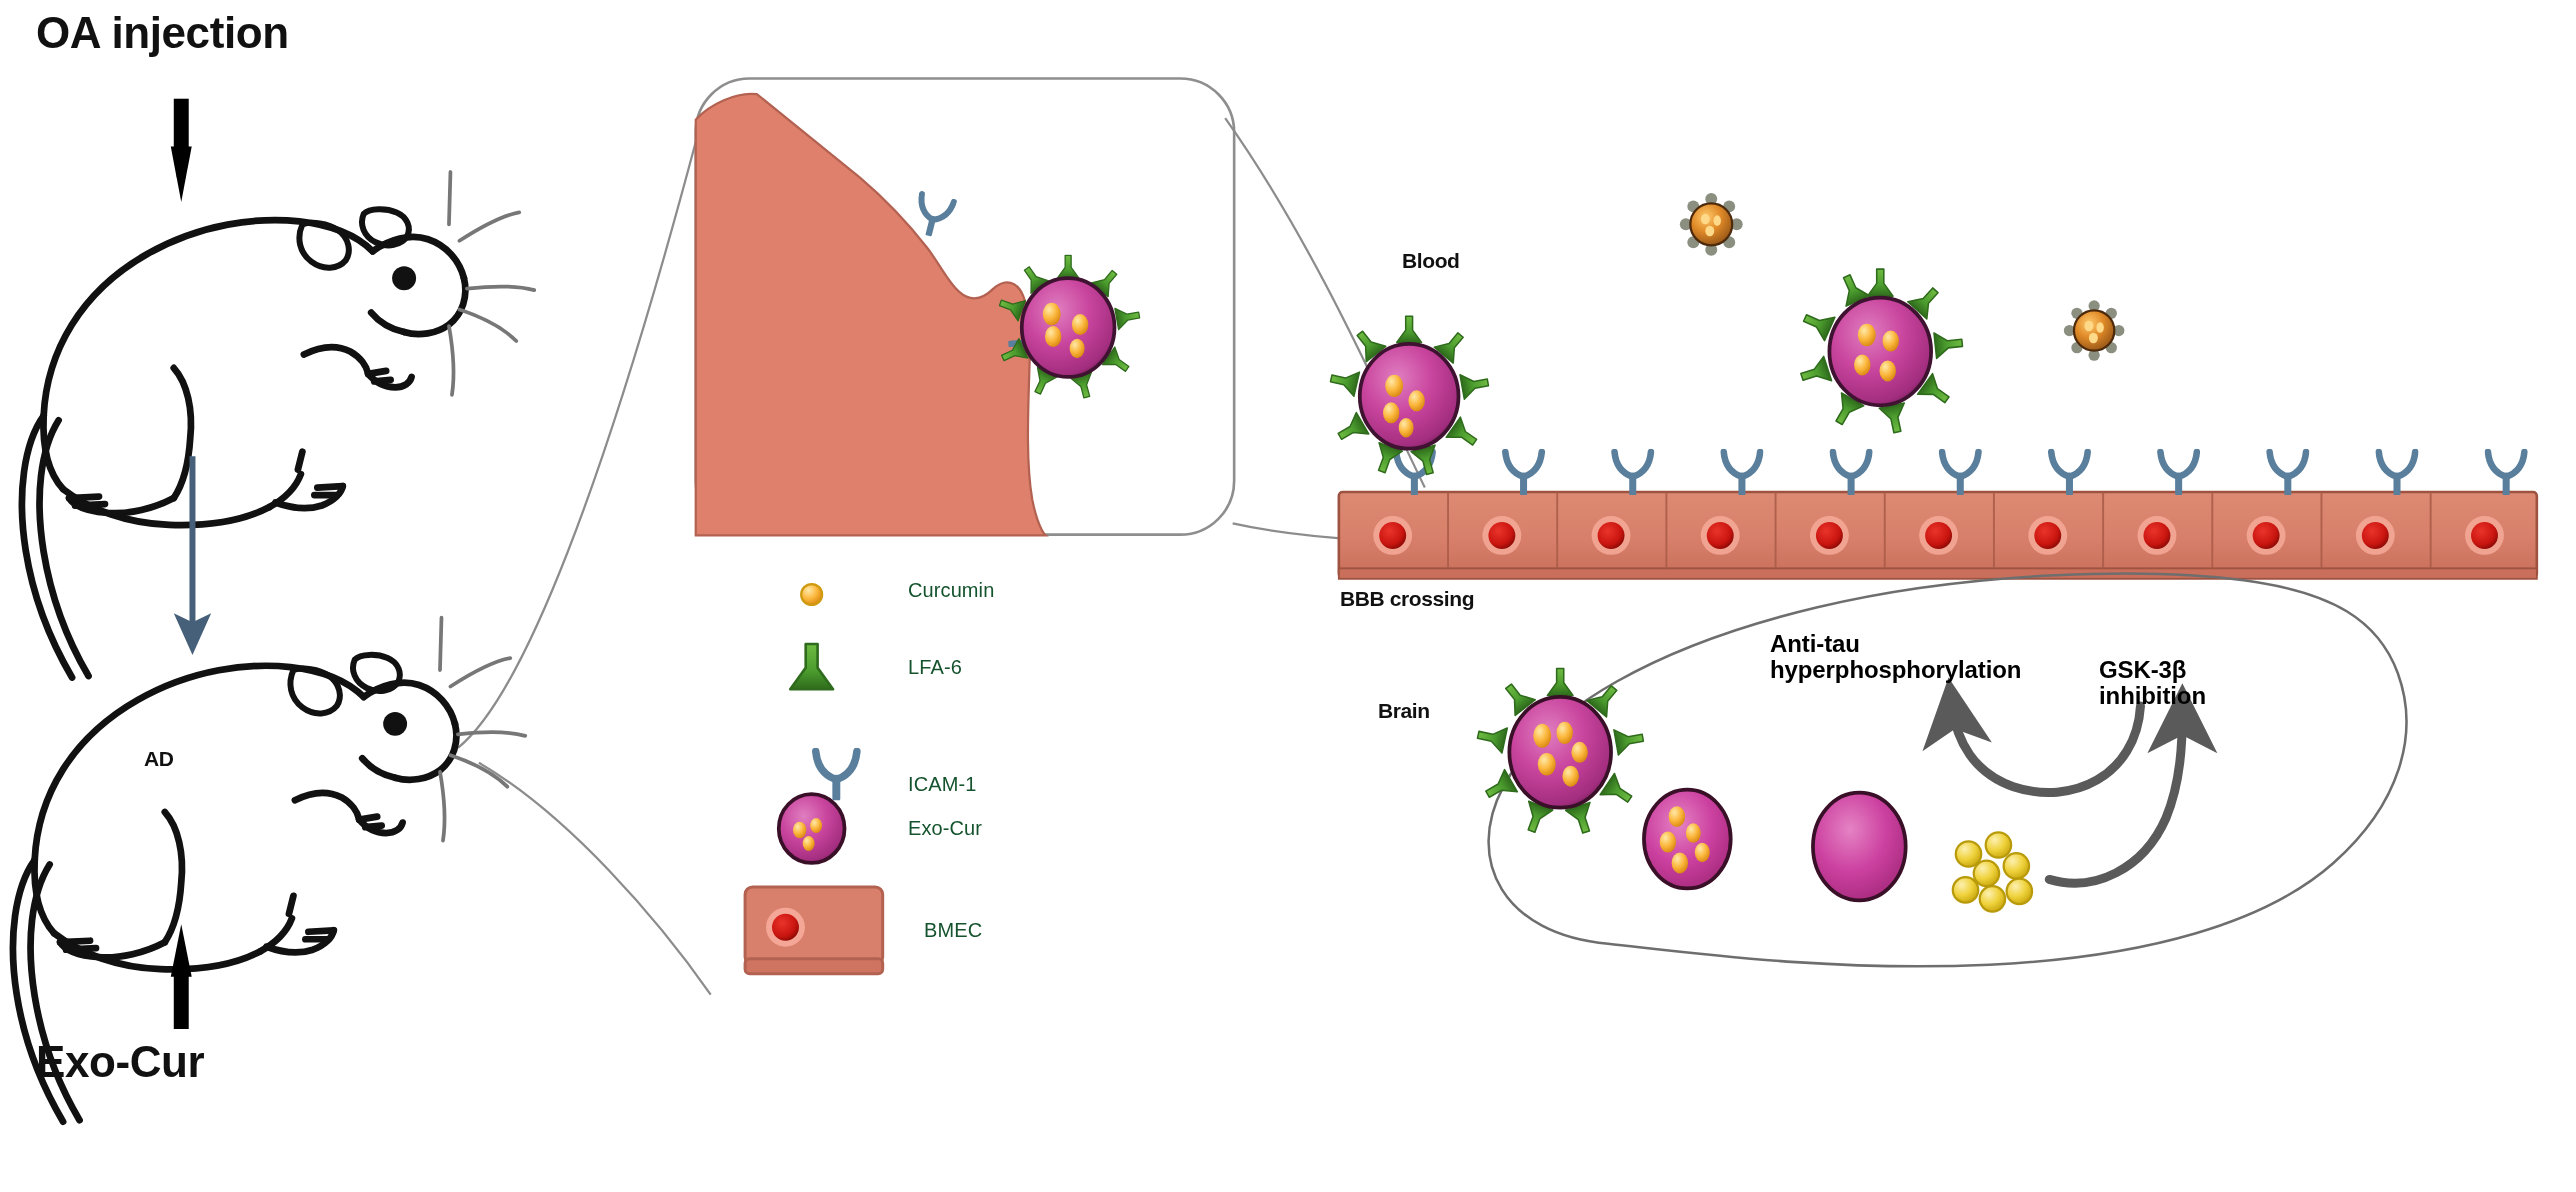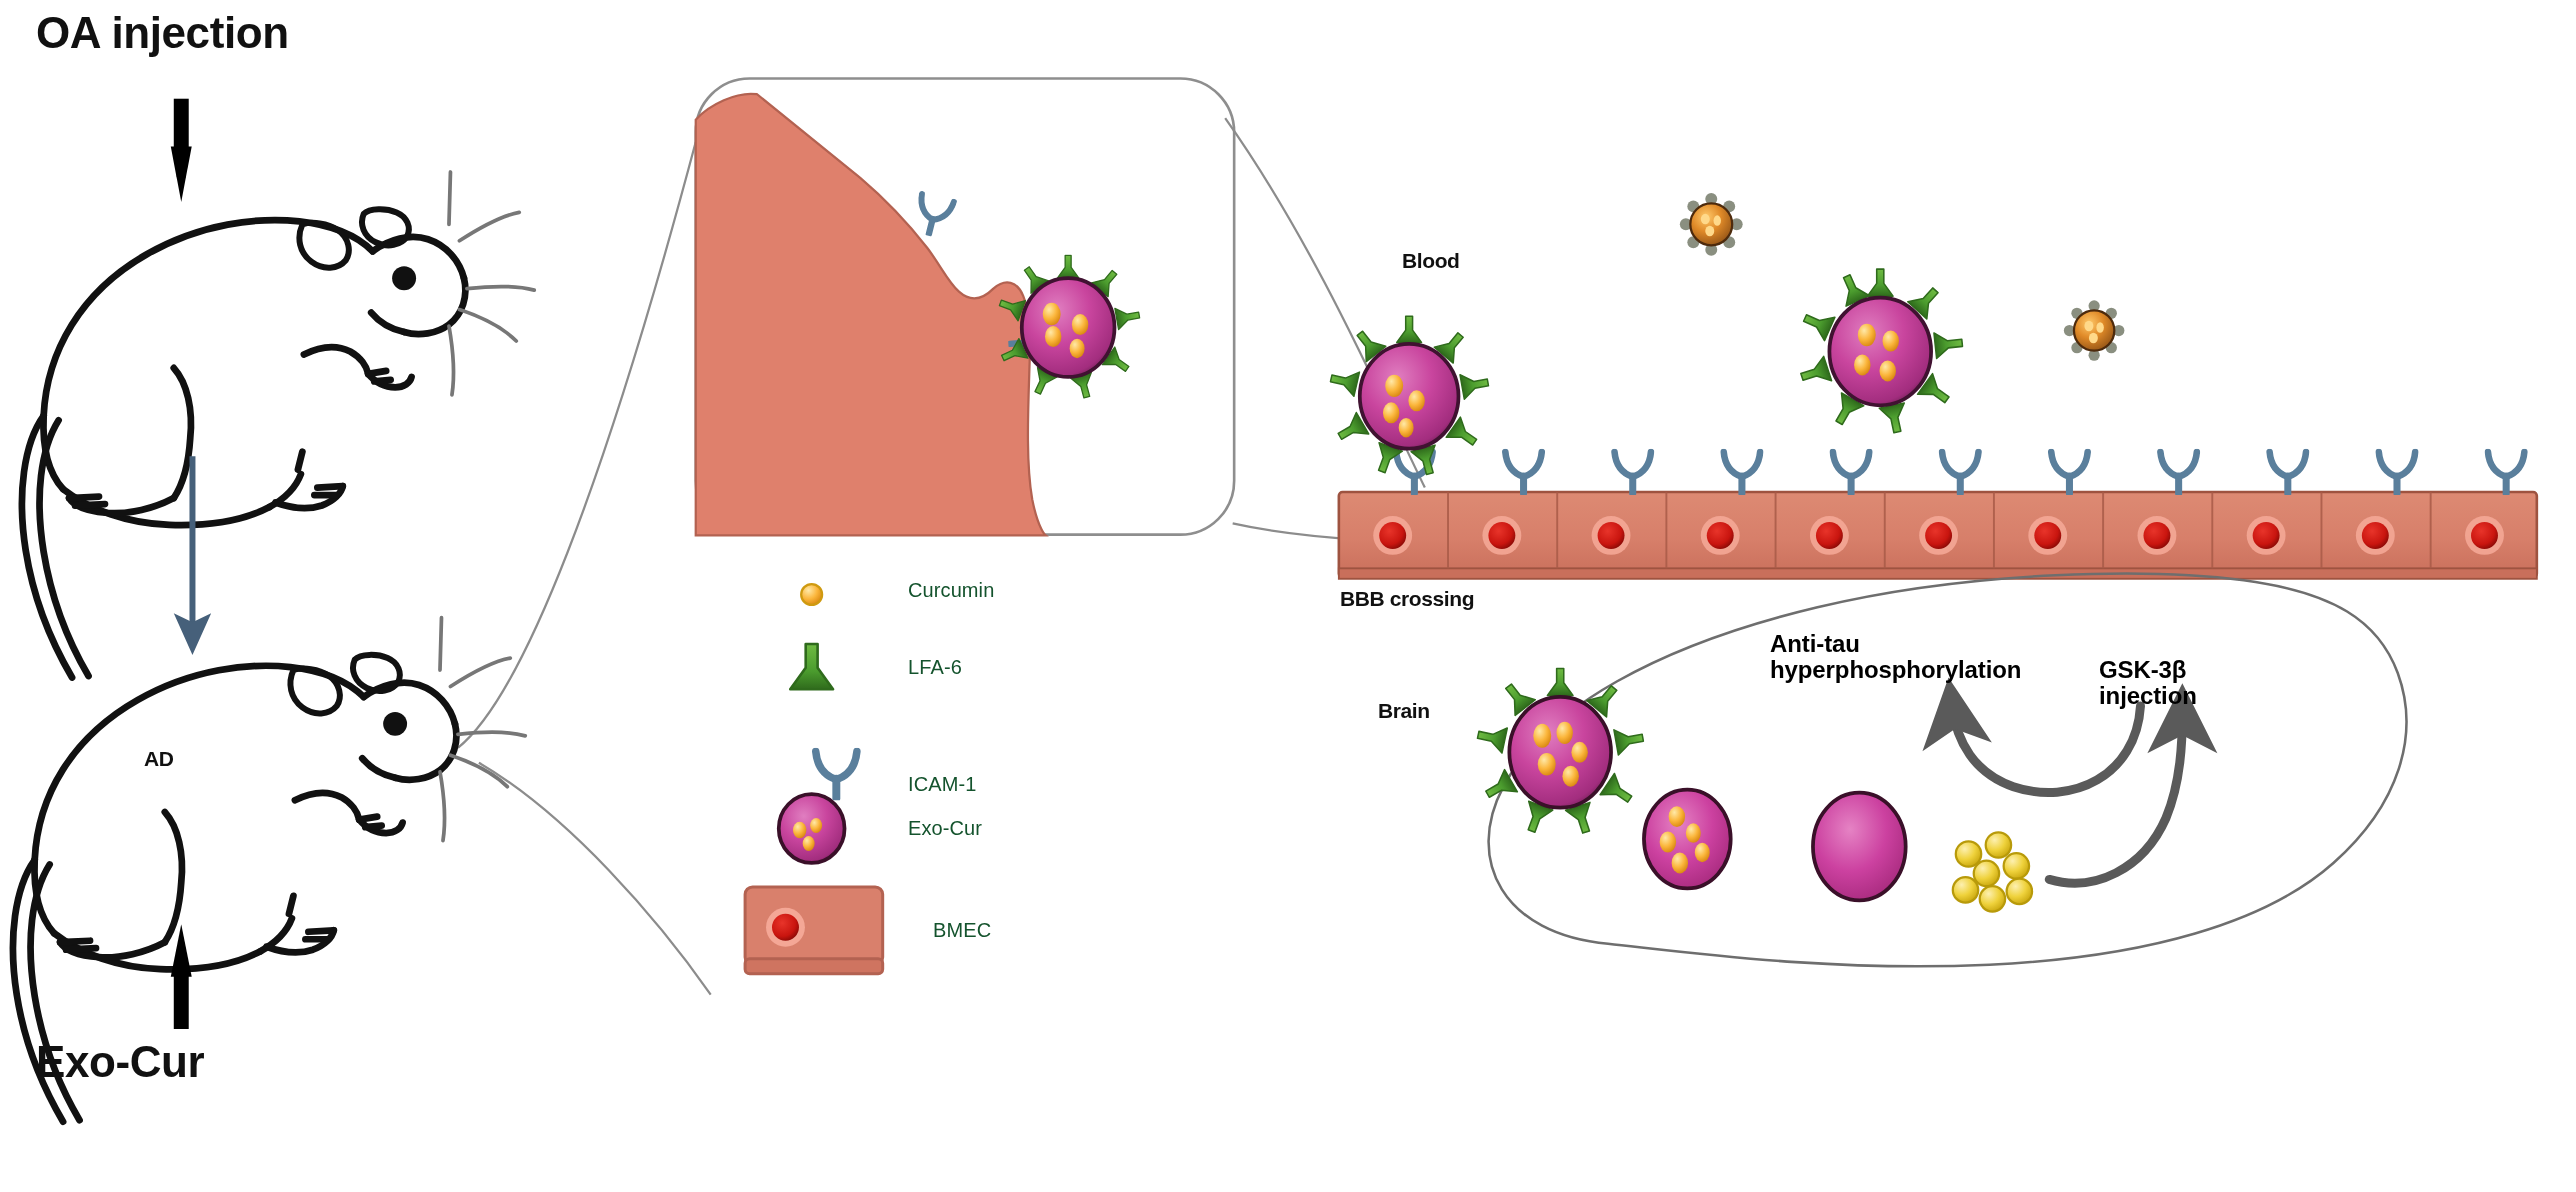--- a/index.html
+++ b/index.html
@@ -481,23 +481,23 @@
 
 <div class="lbl lbl-mid" style="left:1378px;top:700px;">Brain</div>
 
 <div class="lbl lbl-path" style="left:1770px;top:631px;width:277px;">
   <span>Anti-tau</span><br>
   <span>hyperphosphorylation</span>
 </div>
 
 <div class="lbl lbl-path" style="left:2099px;top:657px;width:187px;">
   <span>GSK-3β</span><br>
-  <span>injection</span>
+  <span>inhibition</span>
 </div>
 
 <div class="lbl lbl-legend" style="left:908px;top:580px;">Curcumin</div>
 <div class="lbl lbl-legend" style="left:908px;top:657px;">LFA-6</div>
 <div class="lbl lbl-legend" style="left:908px;top:754px;margin-top:20px;">ICAM-1</div>
 <div class="lbl lbl-legend" style="left:908px;top:818px;">Exo-Cur</div>
-<div class="lbl lbl-legend" style="left:924px;top:920px;margin-left:9px;">BMEC</div>
+<div class="lbl lbl-legend" style="left:924px;top:920px;">BMEC</div>
 
 </div>
 
 
 </body></html>

